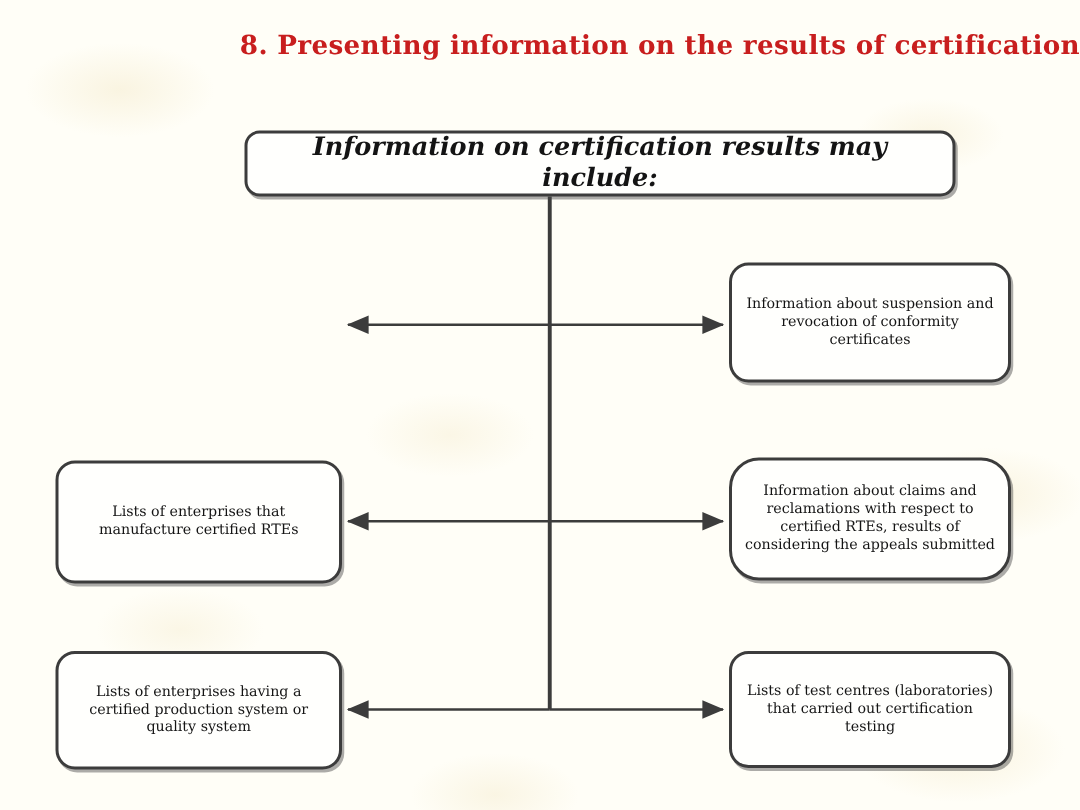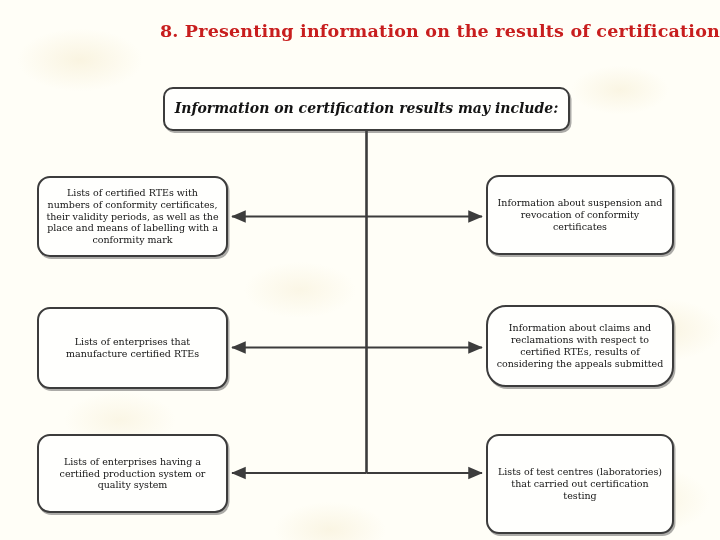--- a/index.html
+++ b/index.html
@@ -51,32 +51,32 @@
     align-items: center;
     justify-content: center;
     text-align: center;
     padding: 4px 6px;
     font-size: 9.5px;
     line-height: 1.25;
     color: #141414;
   }
   .root-node {
     left: 163px; top: 87px;
-    width: 407px; height: 44px;
+    width: 474px; height: 44px;
     border-radius: 10px;
-    font-size: 14px;
+    font-size: 17px;
     font-weight: bold;
     font-style: italic;
   }
   .node-l1 { left: 37px;  top: 176px; width: 191px; height: 81px; }
   .node-l2 { left: 37px;  top: 307px; width: 191px; height: 82px; }
   .node-l3 { left: 37px;  top: 434px; width: 191px; height: 79px; }
   .node-r1 { left: 486px; top: 175px; width: 188px; height: 80px; }
   .node-r2 { left: 486px; top: 305px; width: 188px; height: 82px; border-radius: 20px; }
-  .node-r3 { left: 486px; top: 434px; width: 188px; height: 100px; }
+  .node-r3 { left: 486px; top: 434px; width: 188px; height: 78px; }
 </style>
 </head>
 <body>
 
 <div class="slide">
 
   <div class="page-title">8. Presenting information on the results of certification</div>
 
   <svg class="connectors" viewBox="0 0 720 540" xmlns="http://www.w3.org/2000/svg" aria-hidden="true">
     <defs>
@@ -94,23 +94,20 @@
     <line x1="366.5" y1="347.5" x2="482" y2="347.5" stroke="#3c3c3c" stroke-width="1.8" marker-end="url(#arrow)"></line>
 
     <line x1="366.5" y1="473" x2="232" y2="473" stroke="#3c3c3c" stroke-width="1.8" marker-end="url(#arrow)"></line>
     <line x1="366.5" y1="473" x2="482" y2="473" stroke="#3c3c3c" stroke-width="1.8" marker-end="url(#arrow)"></line>
   </svg>
 
   <div class="node root-node">
     <span>Information on certification results may include:</span>
   </div>
 
-  <div class="node node-l1">
-    <span>Lists of certified RTEs with numbers of conformity certificates, their validity periods, as well as the place and means of labelling with a conformity mark</span>
-  </div>
   <div class="node node-l2">
     <span>Lists of enterprises that manufacture certified RTEs</span>
   </div>
   <div class="node node-l3">
     <span>Lists of enterprises having a certified production system or quality system</span>
   </div>
 
   <div class="node node-r1">
     <span>Information about suspension and revocation of conformity certificates</span>
   </div>

